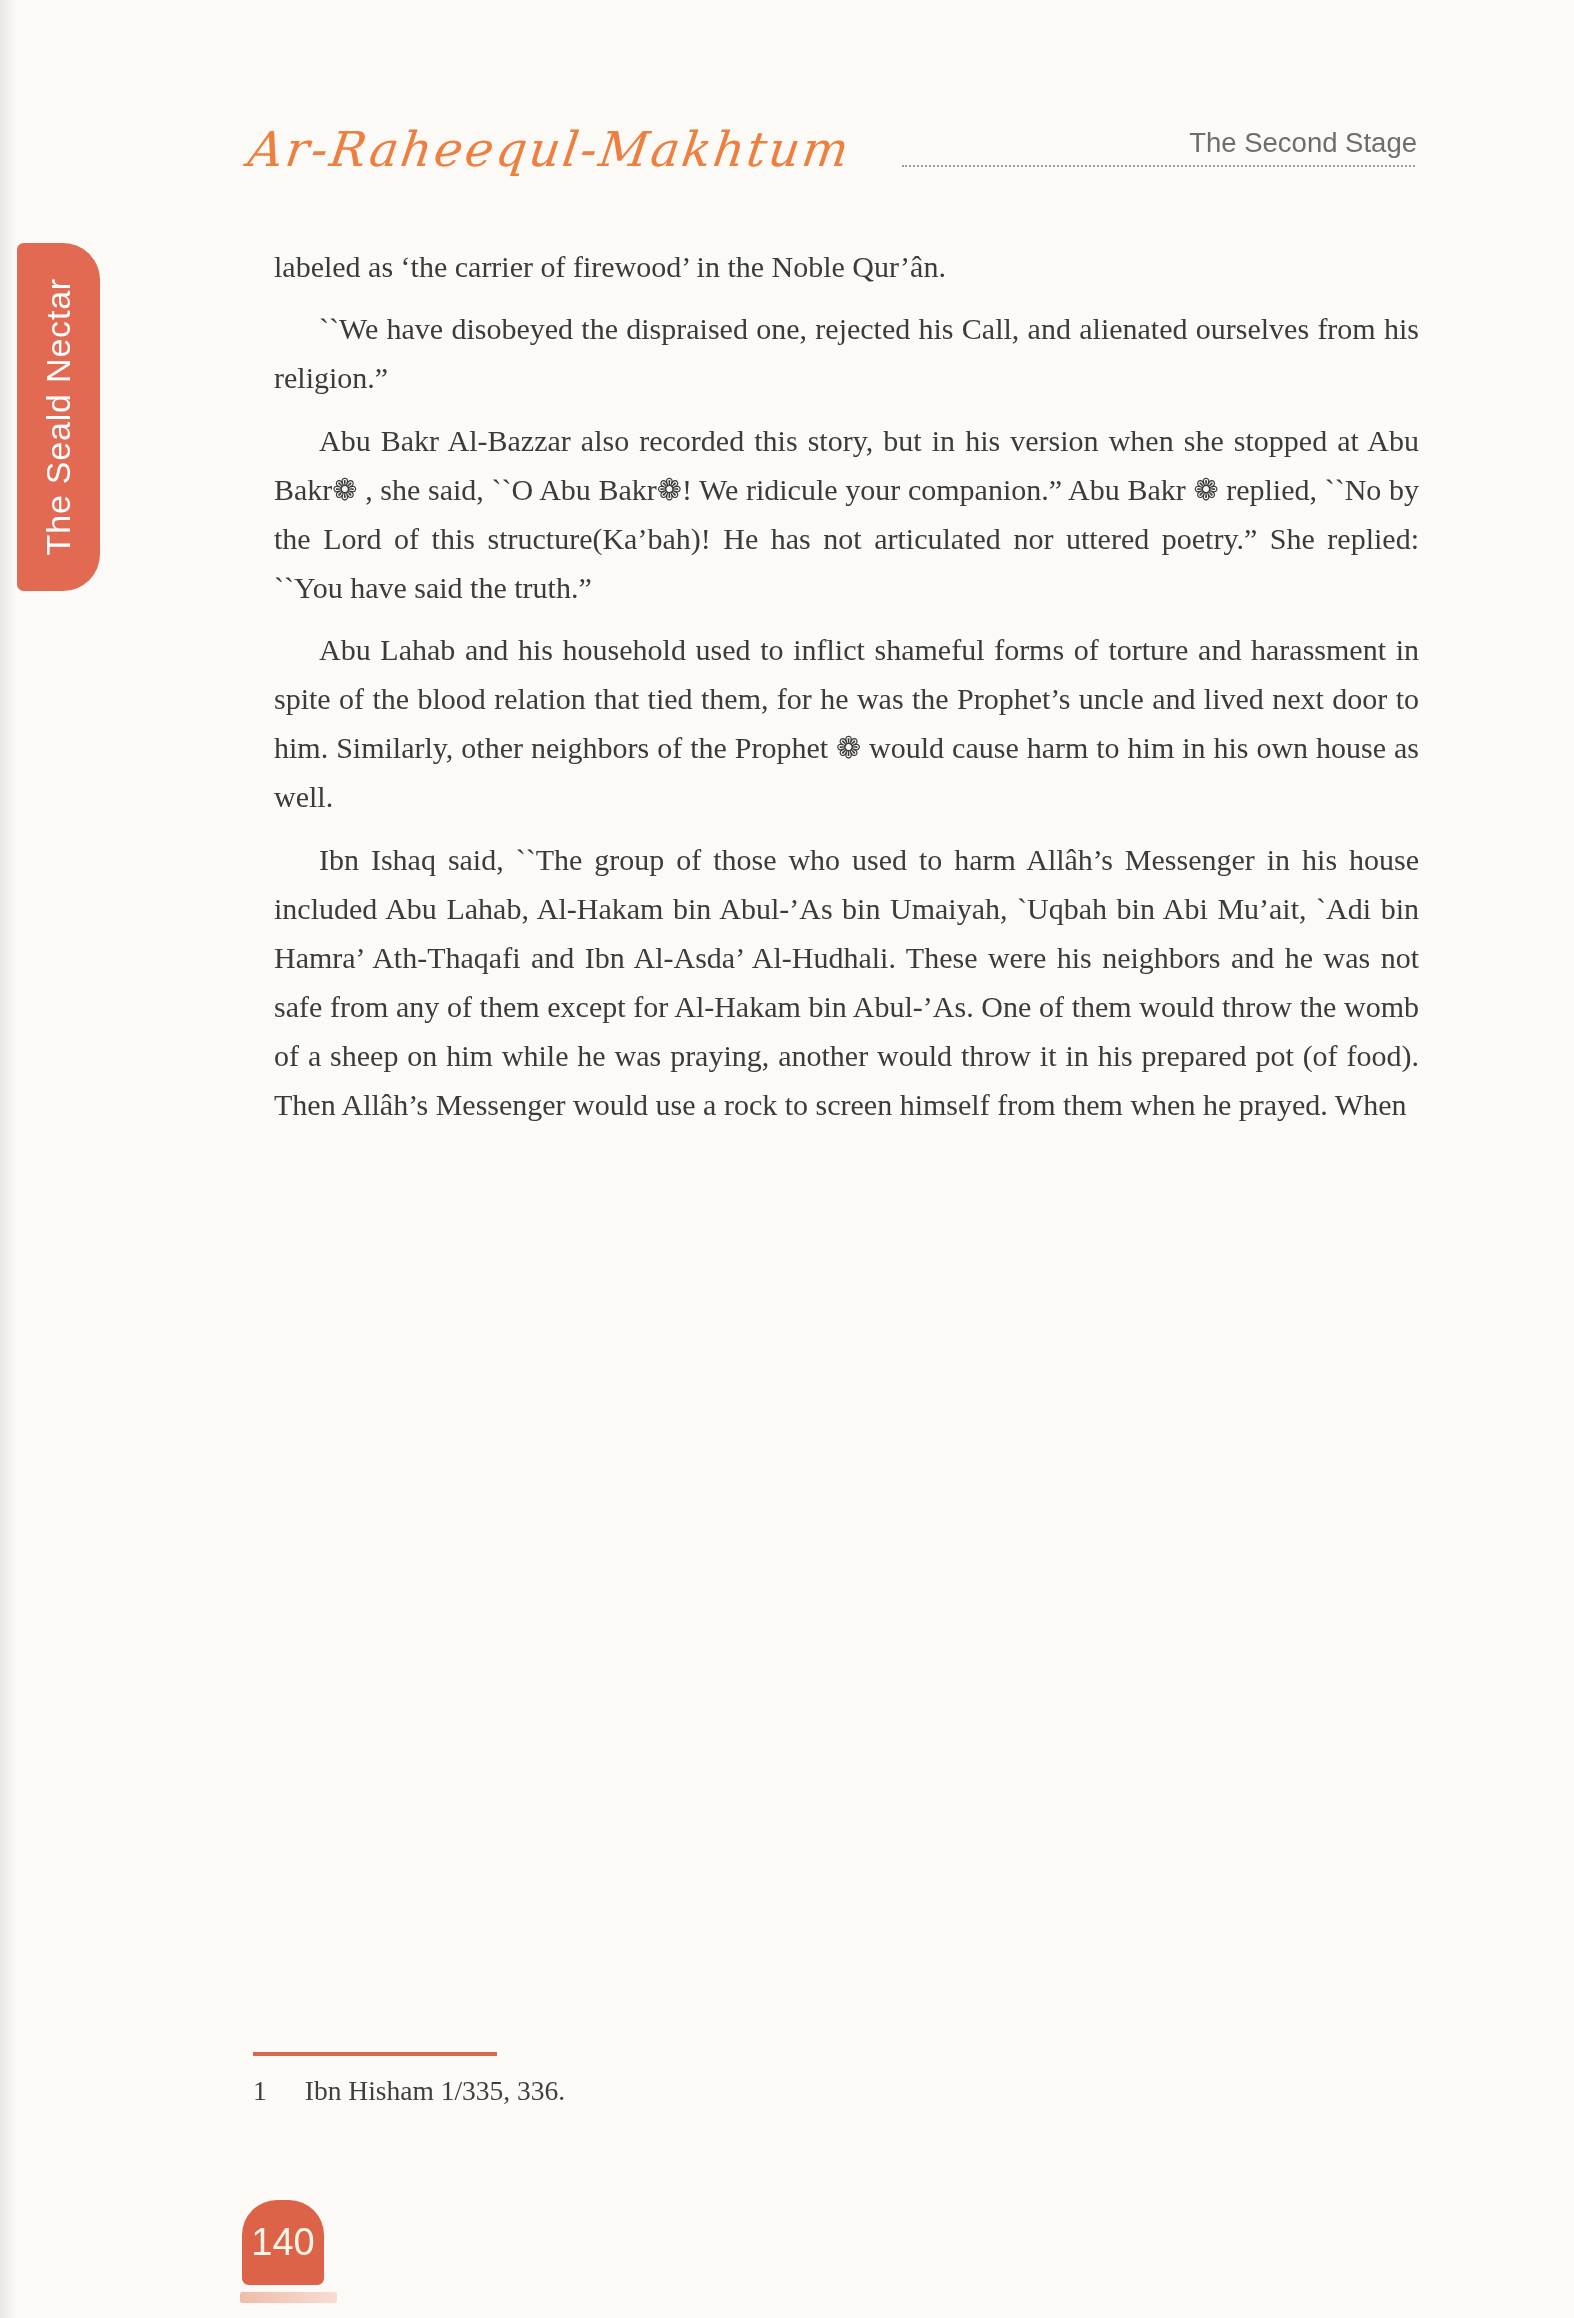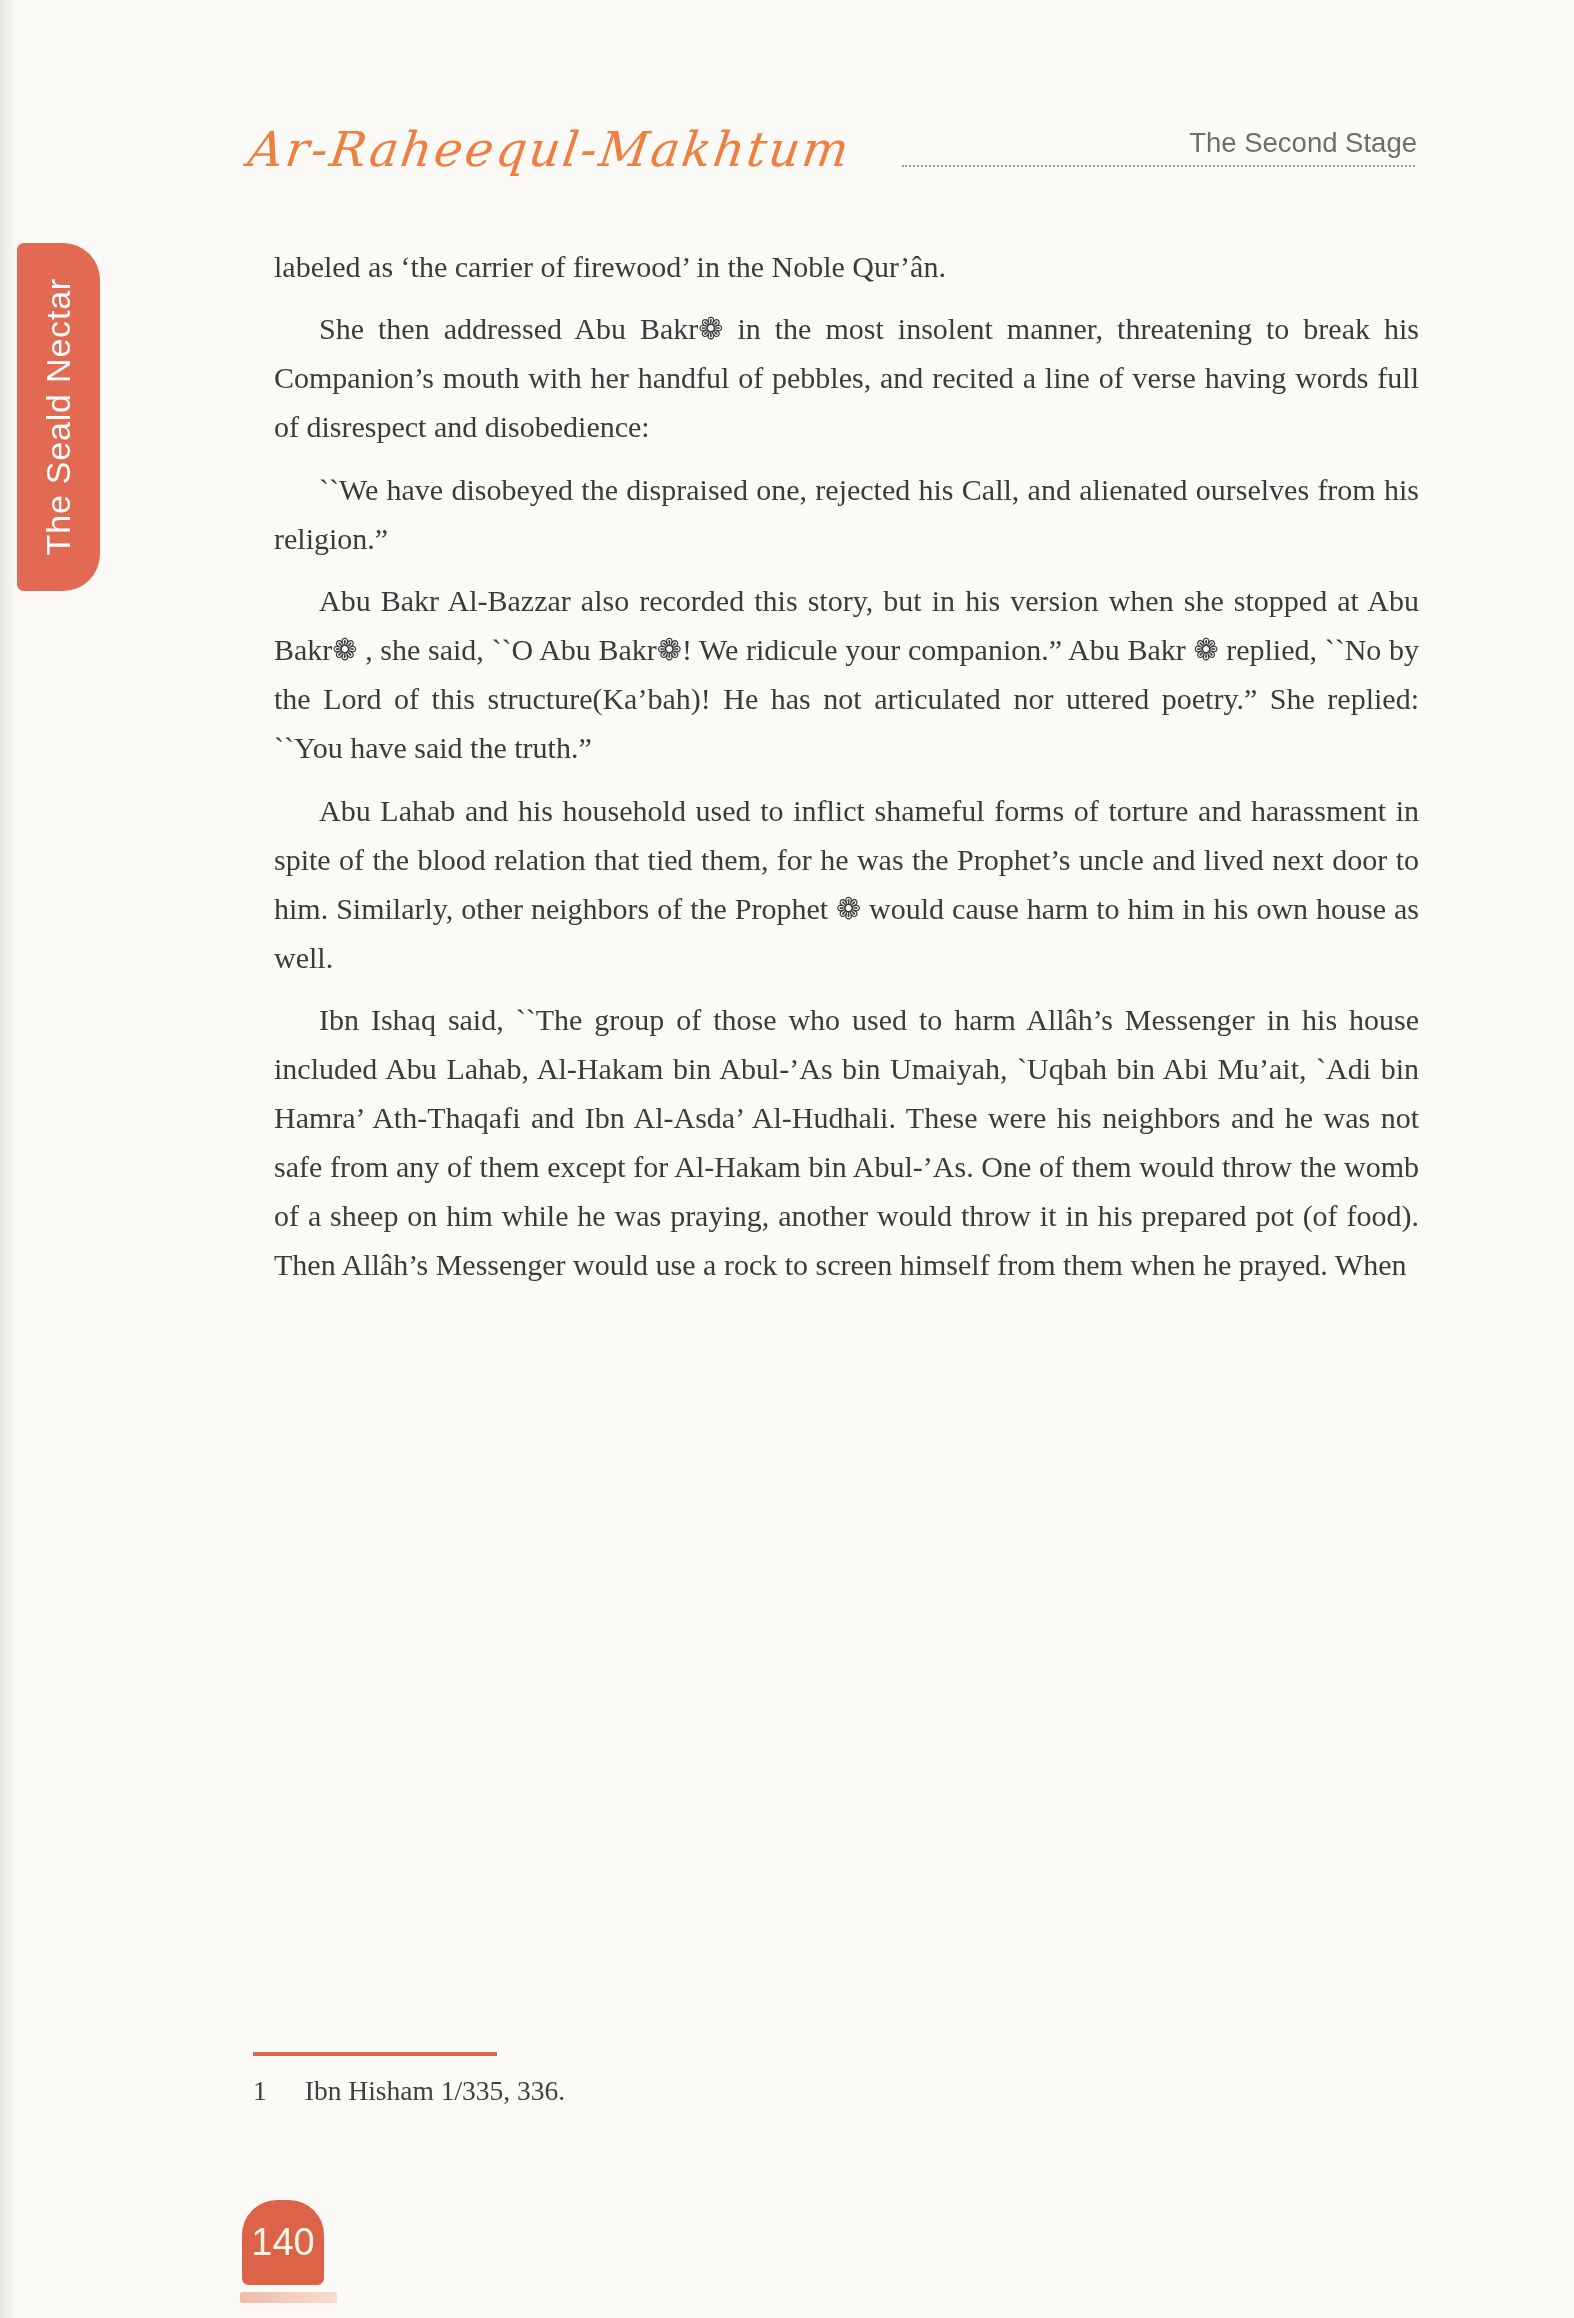--- a/index.html
+++ b/index.html
@@ -105,21 +105,20 @@
   </div>
 
   <header class="page-header">
     <span class="book-title">Ar-Raheequl-Makhtum</span>
     <span class="dotted-line"></span>
     <span class="section-label">The Second Stage</span>
   </header>
 
   <main class="body-text" id="paragraphs">
       <p class="para no-indent">labeled as ‘the carrier of firewood’ in the Noble Qur’ân.</p>
-      <p class="para">She then addressed Abu Bakr❁ in the most insolent manner, threatening to break his Companion’s mouth with her handful of pebbles, and recited a line of verse having words full of disrespect and disobedience:</p>
       <p class="para">``We have disobeyed the dispraised one, rejected his Call, and alienated ourselves from his religion.”</p>
       <p class="para">Abu Bakr Al-Bazzar also recorded this story, but in his version when she stopped at Abu Bakr❁ , she said, ``O Abu Bakr❁! We ridicule your companion.” Abu Bakr ❁ replied, ``No by the Lord of this structure(Ka’bah)! He has not articulated nor uttered poetry.” She replied: ``You have said the truth.”</p>
       <p class="para">Abu Lahab and his household used to inflict shameful forms of torture and harassment in spite of the blood relation that tied them, for he was the Prophet’s uncle and lived next door to him. Similarly, other neighbors of the Prophet ❁ would cause harm to him in his own house as well.</p>
       <p class="para">Ibn Ishaq said, ``The group of those who used to harm Allâh’s Messenger in his house included Abu Lahab, Al-Hakam bin Abul-’As bin Umaiyah, `Uqbah bin Abi Mu’ait, `Adi bin Hamra’ Ath-Thaqafi and Ibn Al-Asda’ Al-Hudhali. These were his neighbors and he was not safe from any of them except for Al-Hakam bin Abul-’As. One of them would throw the womb of a sheep on him while he was praying, another would throw it in his prepared pot (of food). Then Allâh’s Messenger would use a rock to screen himself from them when he prayed. When</p>
     </main>
 
   <div class="footnote">
     <div class="footnote-rule"></div>
     <div class="footnote-line">
       <span>1</span>

